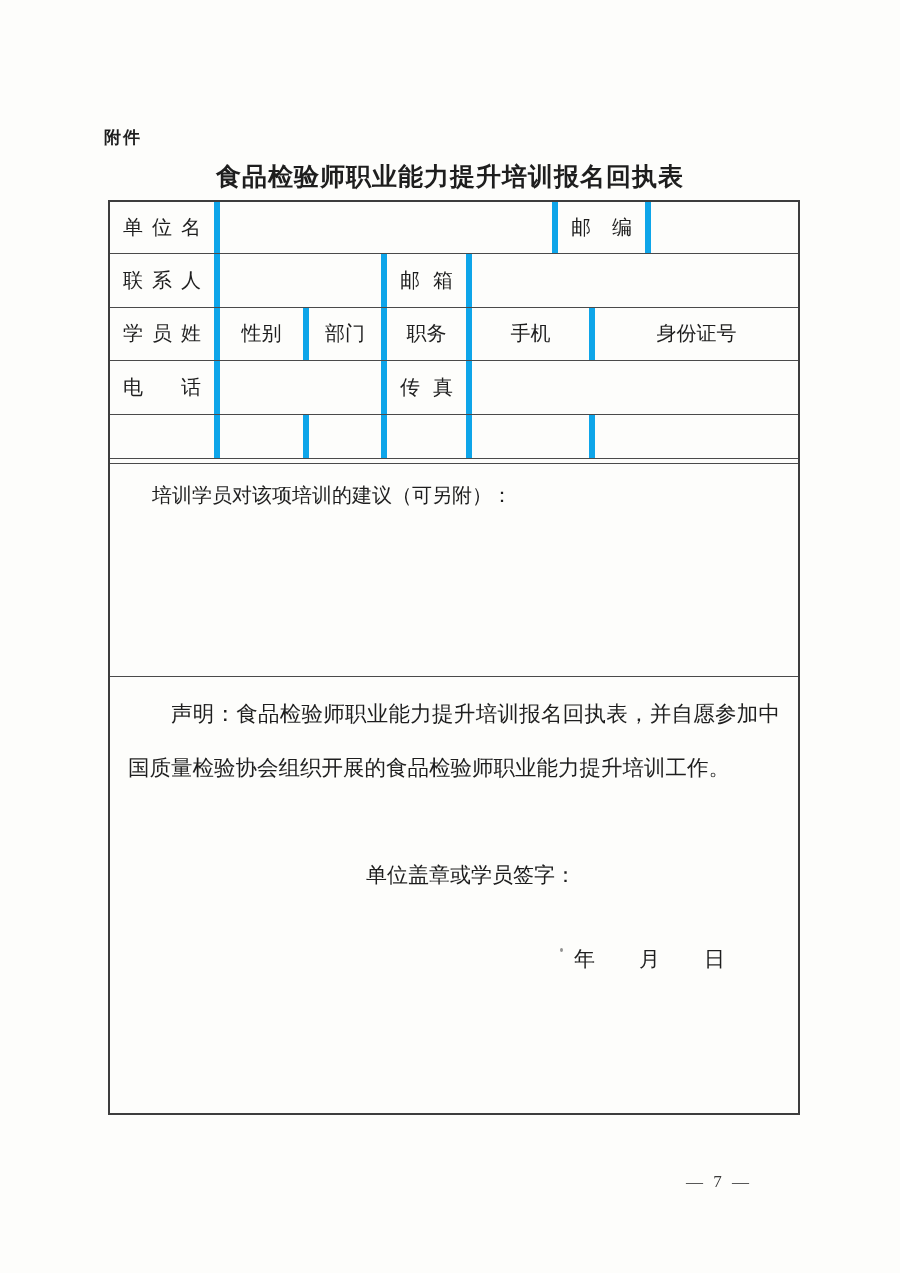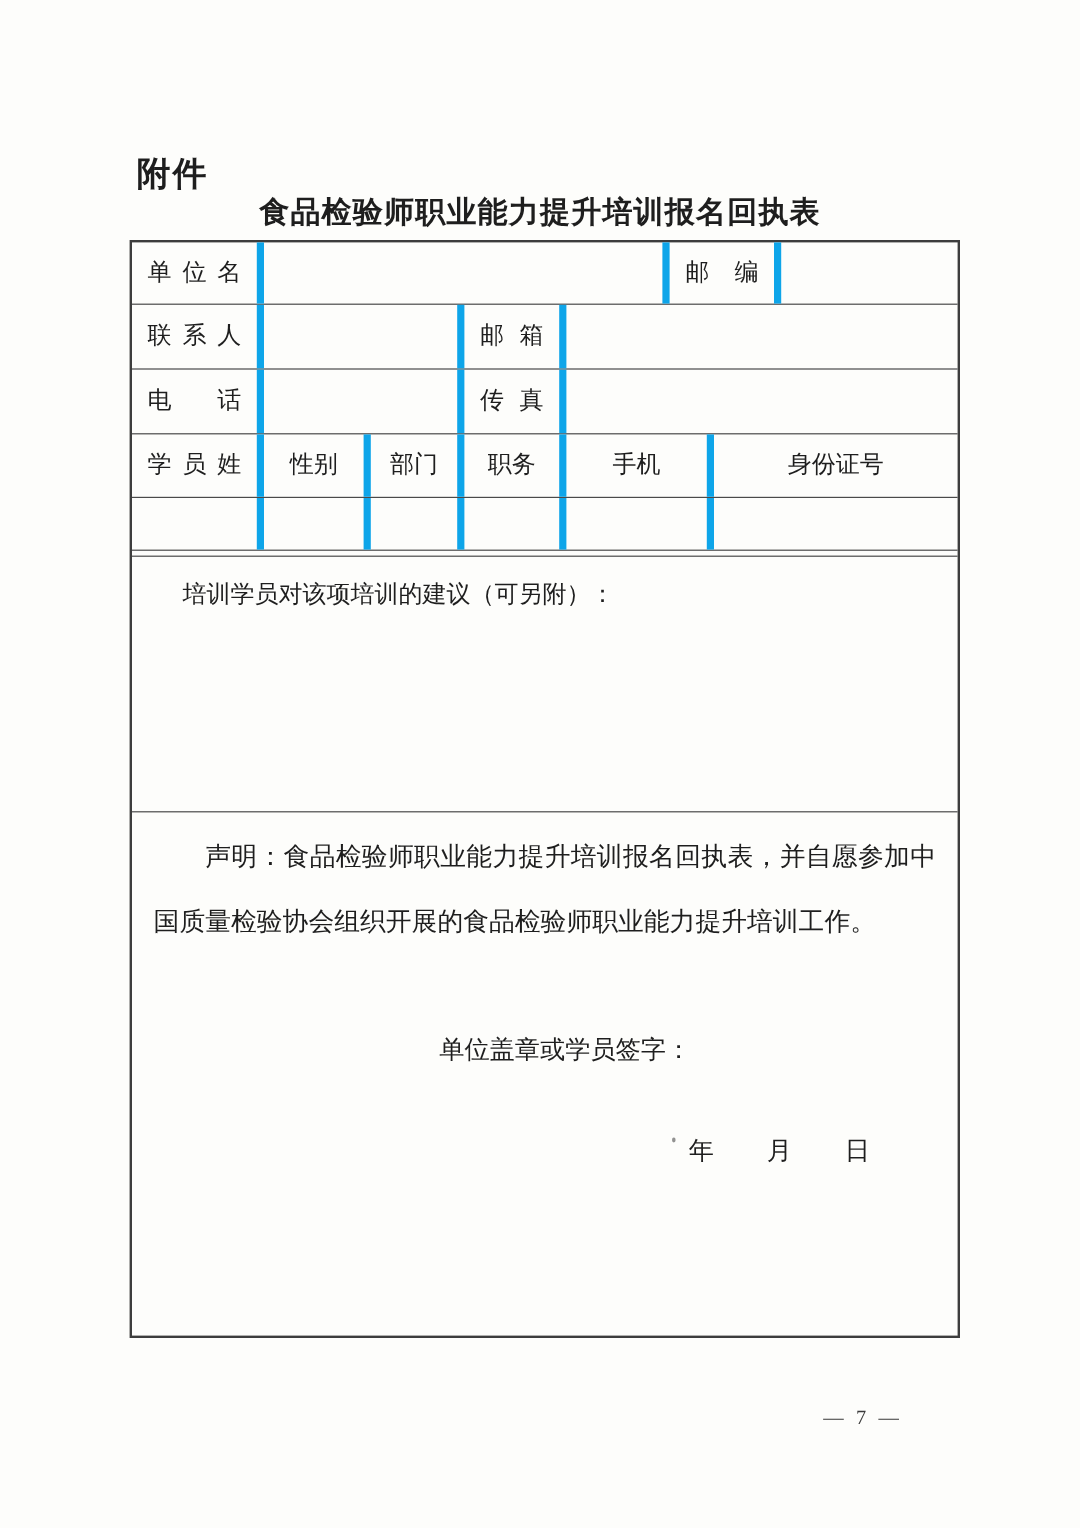--- a/index.html
+++ b/index.html
@@ -9,23 +9,23 @@
     width: 900px;
     height: 1273px;
     margin: 0 auto;
     background: #fdfdfb;
     color: #1e1e1e;
     font-family: "Liberation Serif", "DejaVu Serif", serif;
     overflow: hidden;
   }
   .attachment {
     position: absolute;
-    left: 114px;
+    left: 104px;
     top: 126px;
-    font-size: 28px;
+    font-size: 17px;
     font-weight: 700;
     font-family: Liberation Serif, serif;
     letter-spacing: 2px;
   }
   .doc-title {
     position: absolute;
     left: 0;
     right: 0;
     top: 160px;
     text-align: center;
@@ -154,34 +154,34 @@
     </div>
 
 
     <div class="row r3">
       <div class="cell lbl w-label">联 系 人</div>
       <div class="cell w167"></div>
       <div class="cell lbl w85">邮 箱</div>
       <div class="cell last"></div>
     </div>
 
-    <div class="row r4">
-      <div class="cell lbl w-label">电 话</div>
-      <div class="cell w167"></div>
-      <div class="cell lbl w85">传 真</div>
-      <div class="cell last"></div>
-    </div>
-
     <div class="row r5">
       <div class="cell lbl w-label">学员姓名</div>
       <div class="cell hdr w89">性别</div>
       <div class="cell hdr w78">部门</div>
       <div class="cell hdr w85">职务</div>
       <div class="cell hdr w123">手机</div>
       <div class="cell hdr last">身份证号</div>
+    </div>
+
+    <div class="row r4">
+      <div class="cell lbl w-label">电 话</div>
+      <div class="cell w167"></div>
+      <div class="cell lbl w85">传 真</div>
+      <div class="cell last"></div>
     </div>
 
     <div class="row r6">
       <div class="cell w-label"></div>
       <div class="cell w89"></div>
       <div class="cell w78"></div>
       <div class="cell w85"></div>
       <div class="cell w123"></div>
       <div class="cell last"></div>
     </div>

